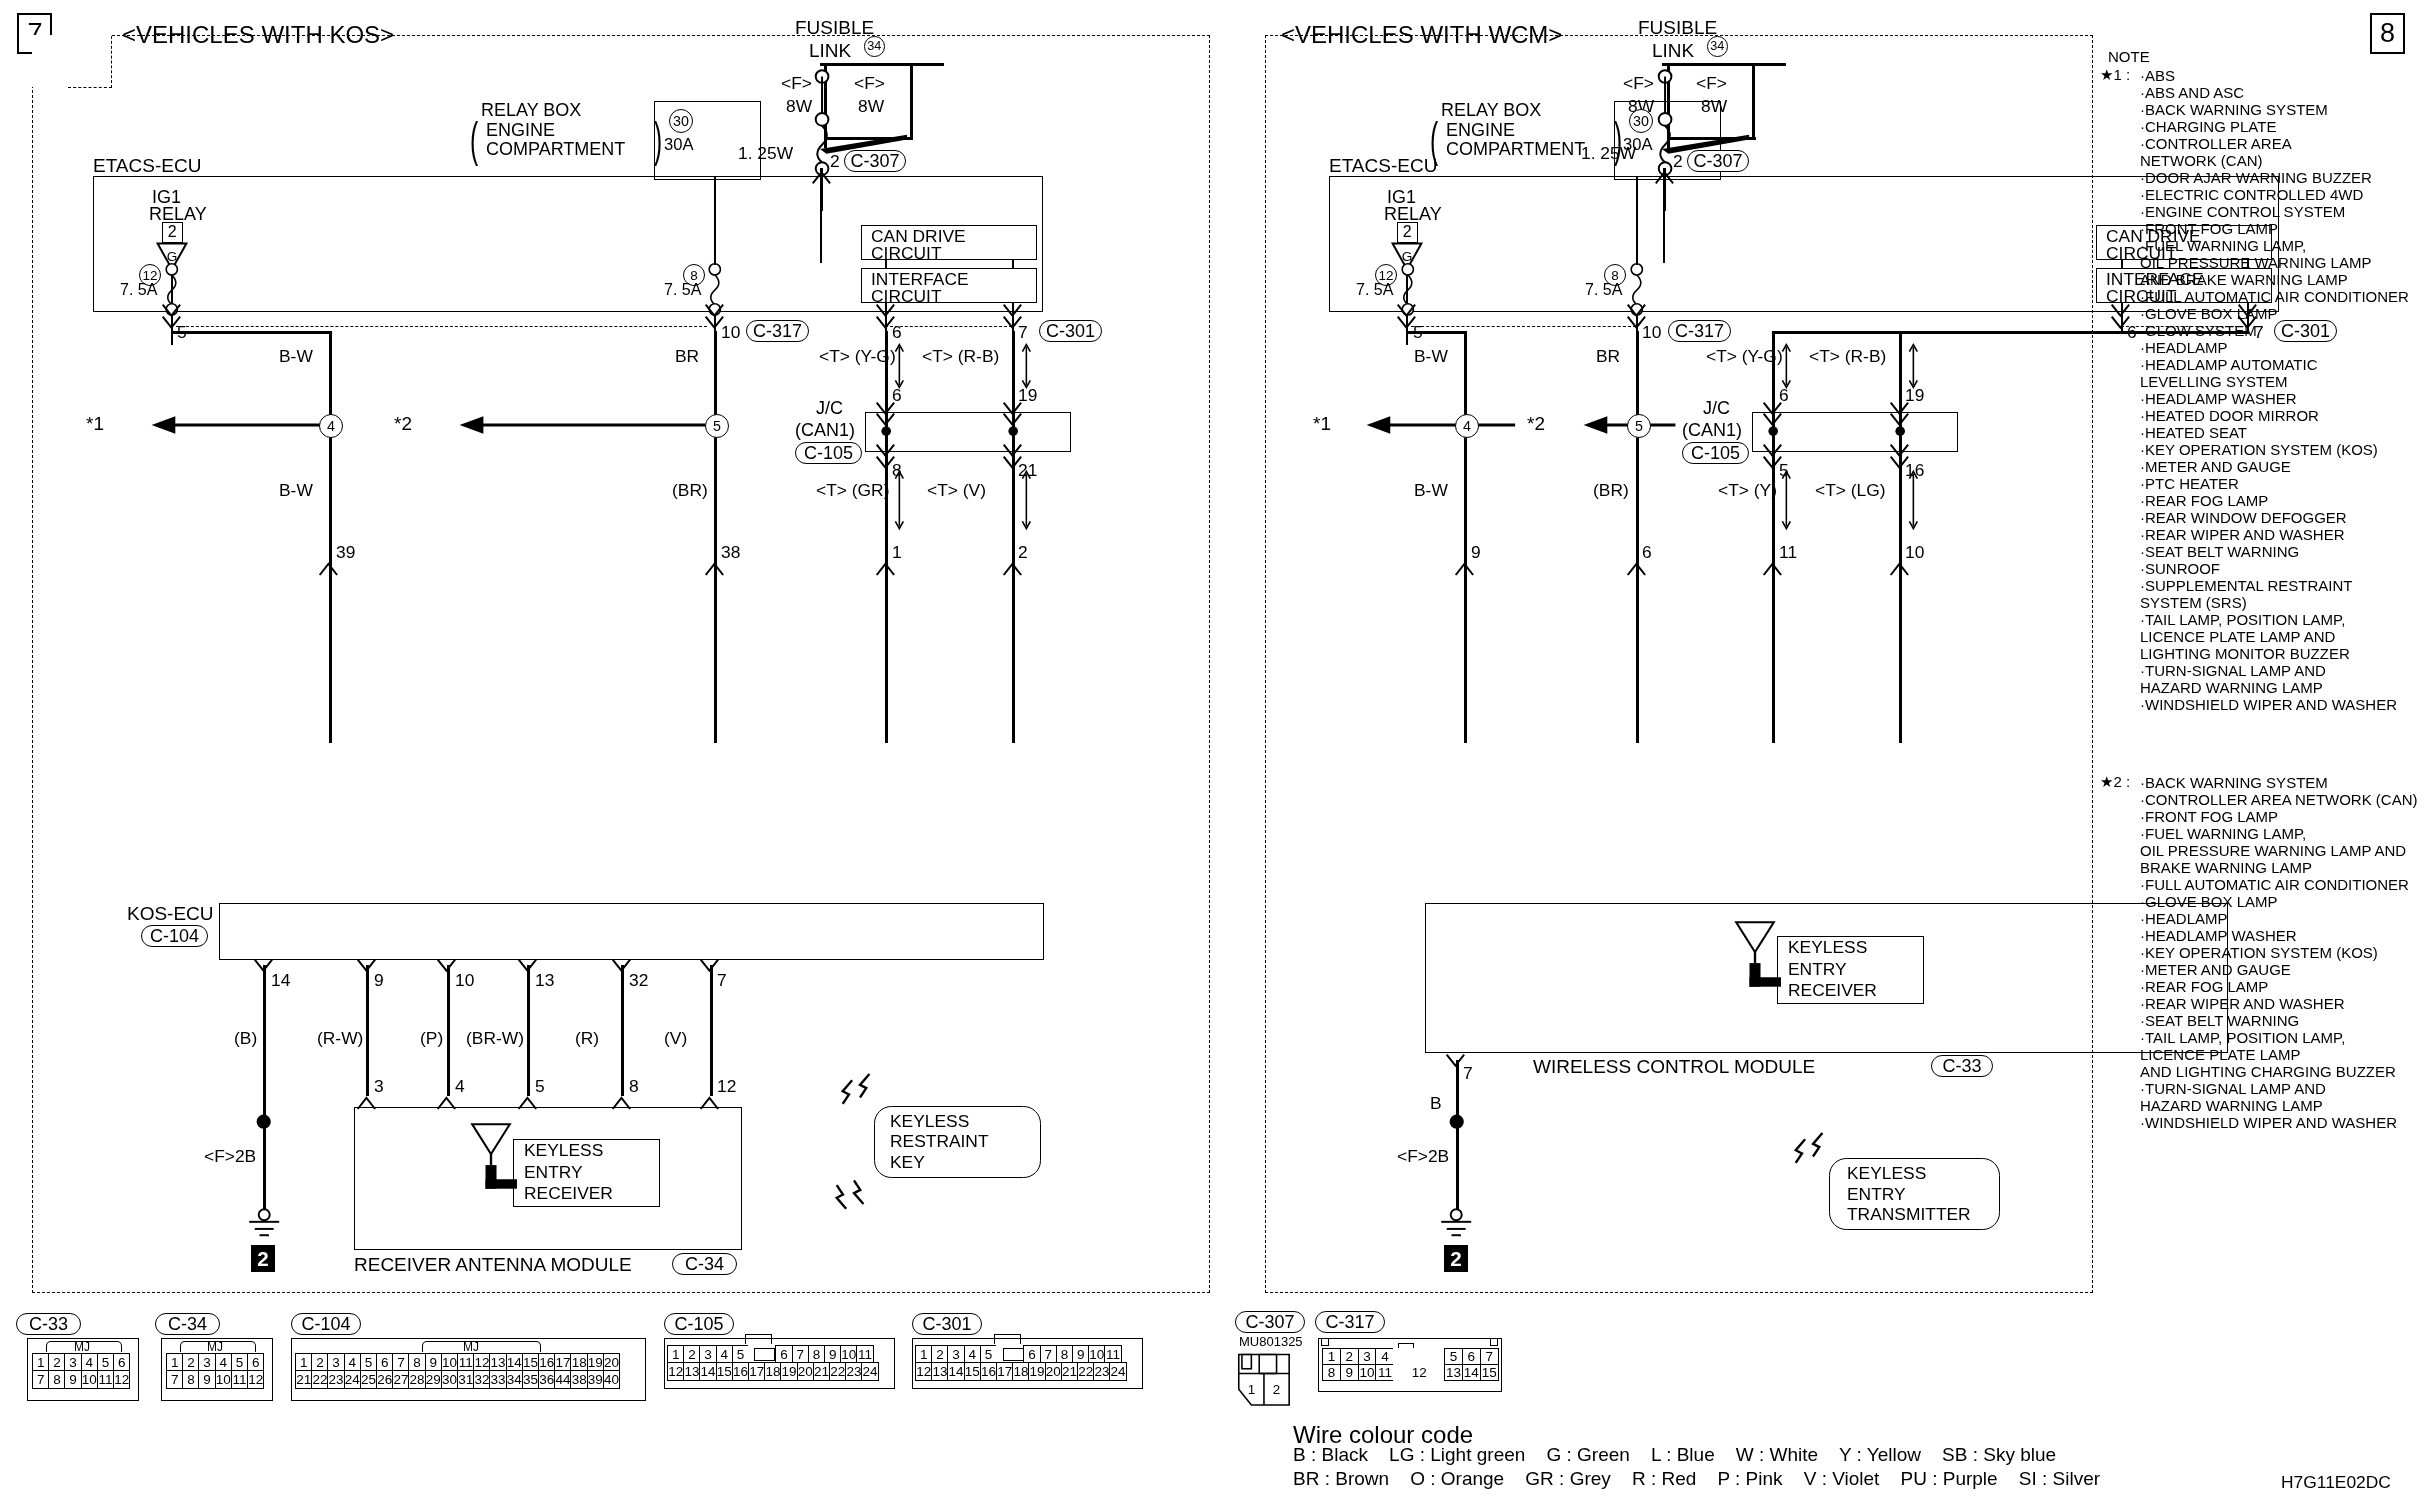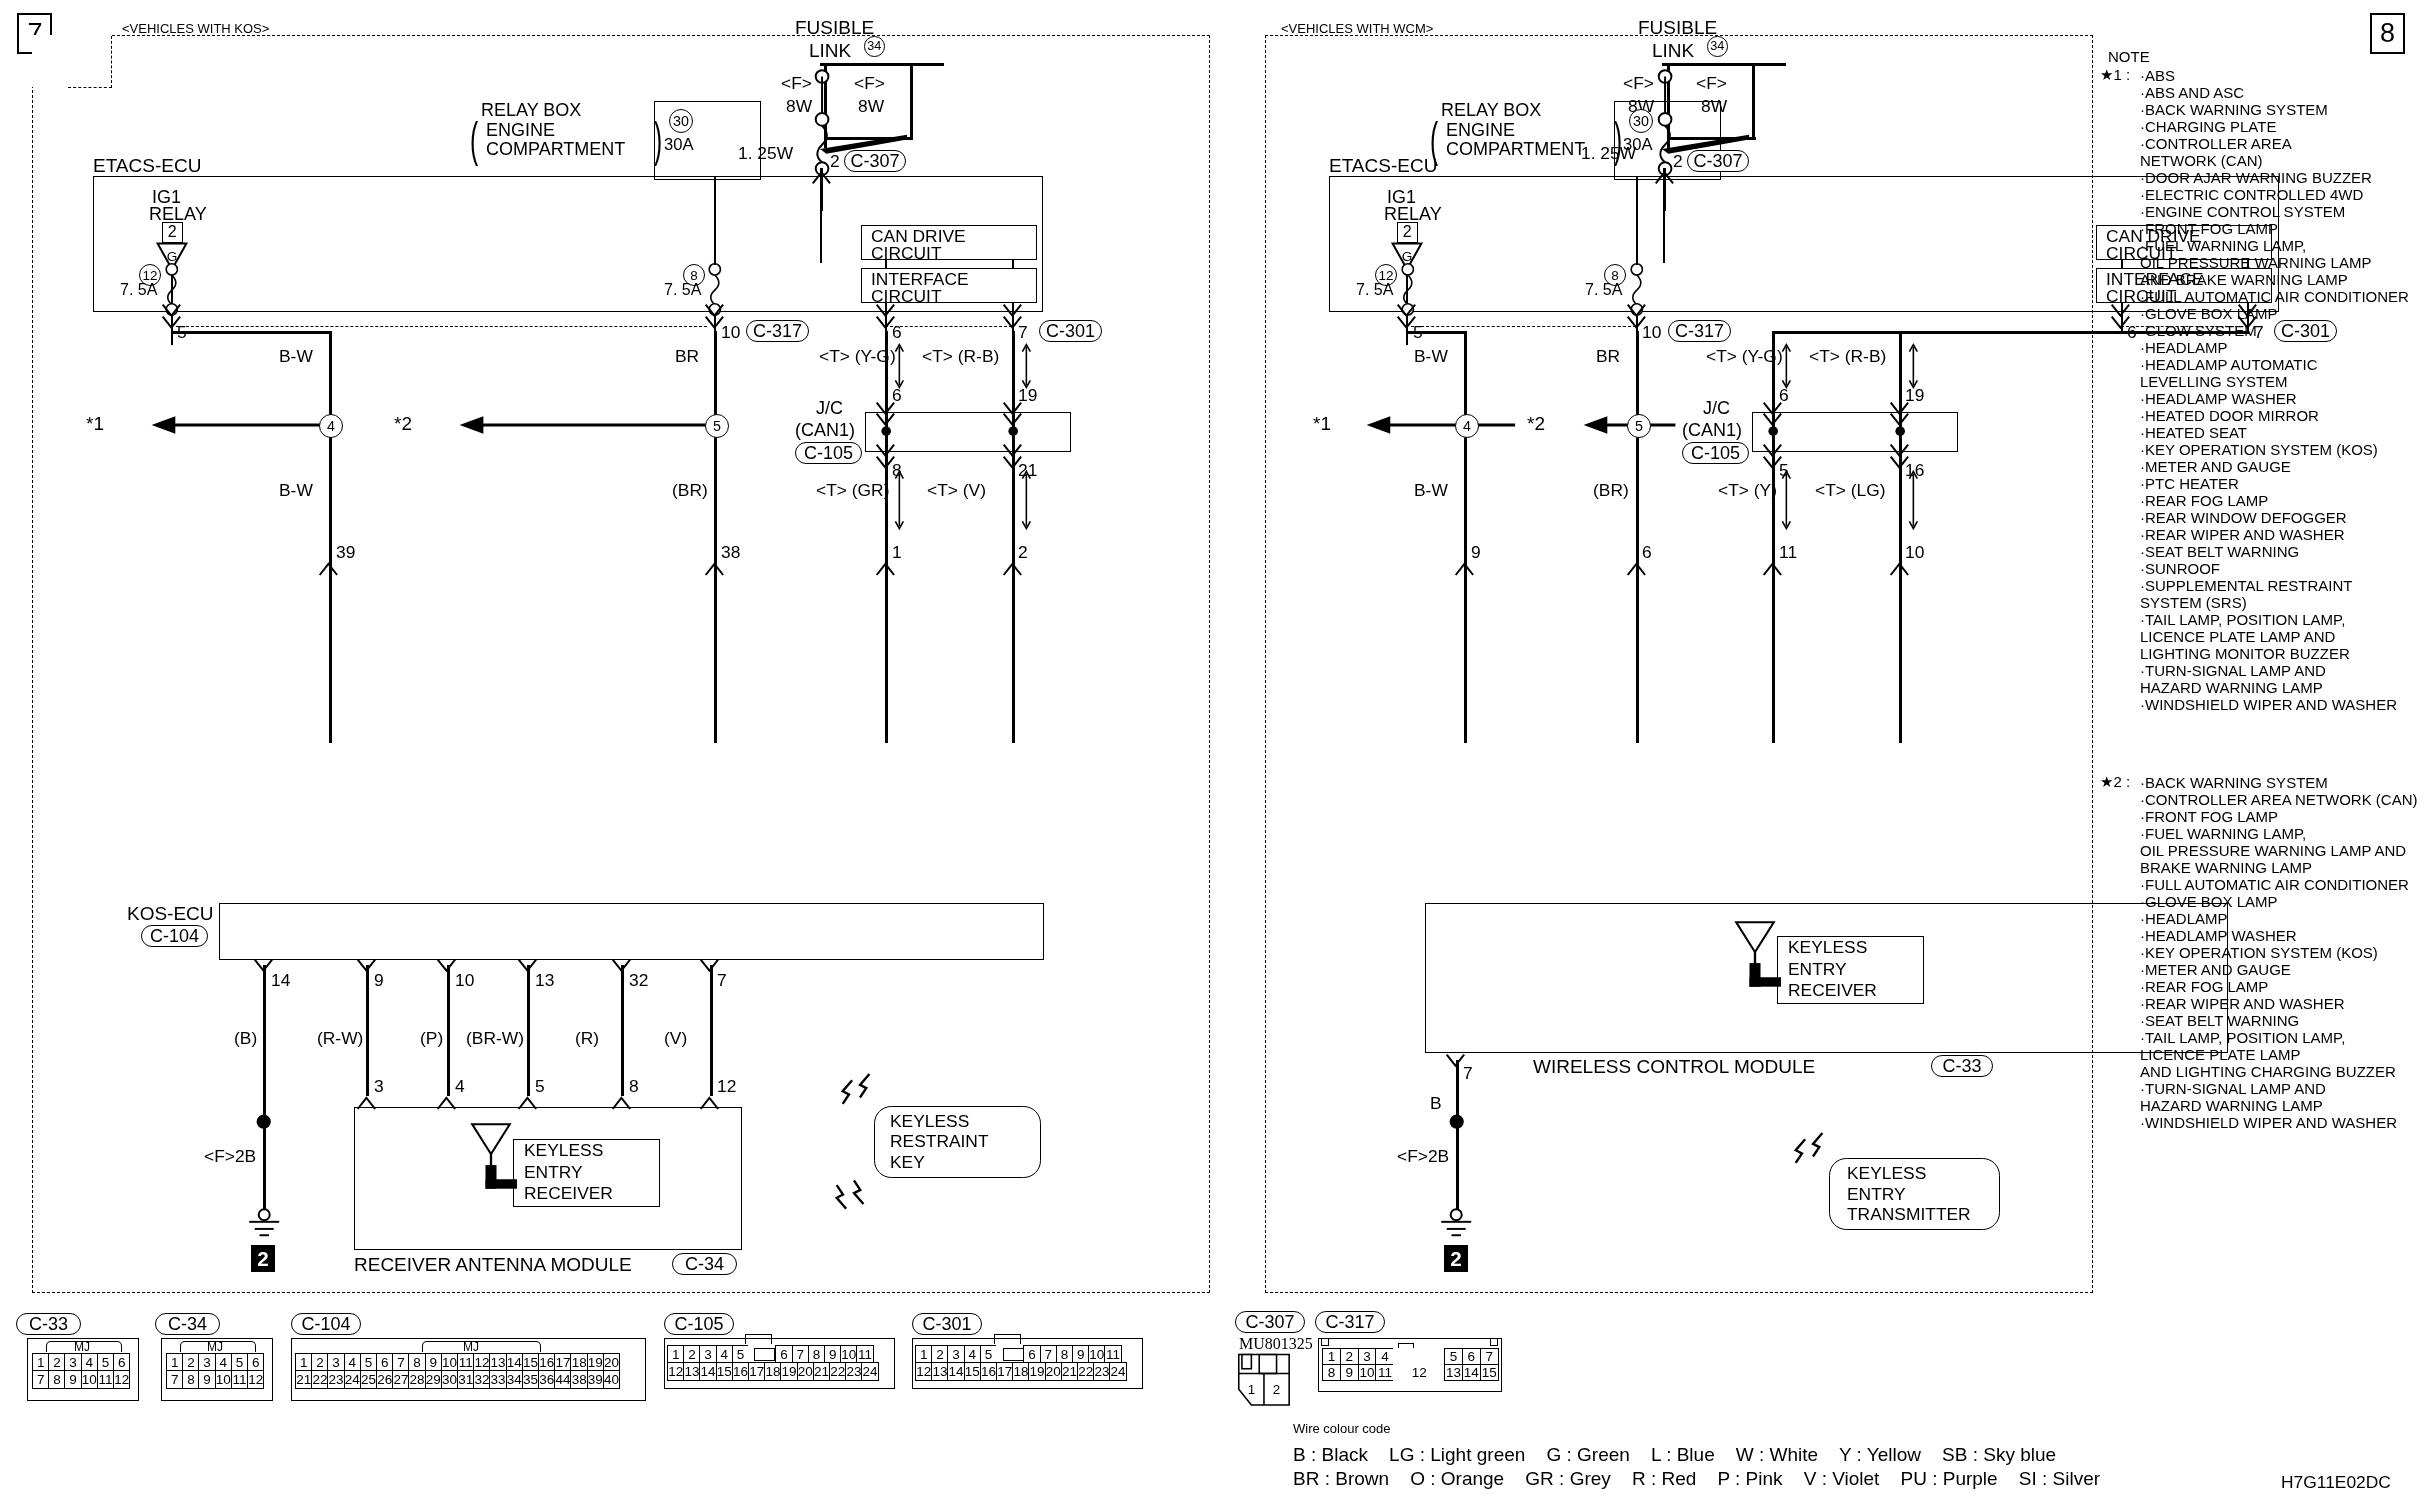--- a/index.html
+++ b/index.html
@@ -2,28 +2,28 @@
 <html style="font-size:12.7px"><head>
 <meta charset="utf-8">
 <style>
   html,body{margin:0;padding:0;background:#fff;}
   body{
     width:2426px;height:1506px;position:relative;overflow:hidden;
     font-family:"Liberation Sans", sans-serif;color:#000;
   }
   .abs{position:absolute;}
   .t{position:absolute;white-space:pre;line-height:1.12;}
-  .s26{font-size:13px;}
+  .s26{font-size:24px;}
   .s24{font-size:19px;}
   .s23{font-size:18px;}
   .s22{font-size:17.4px;}
   .s21{font-size:16.6px;}
   .s20{font-size:16px;}
   .s19{font-size:15px;}
-  .s16{font-size:16px;font-family:Liberation Serif, serif;}
+  .s16{font-size:13px;}
   .s15{font-size:12px;}
   .ctr{text-align:center;}
   
   .vl{position:absolute;background:#000;width:1.6px;}
   .vl3{position:absolute;background:#000;width:3.2px;}
   .hl3{position:absolute;background:#000;height:3.2px;}
   .vlthin{position:absolute;background:#000;width:0.8px;}
   .hlthin{position:absolute;background:#000;height:0.8px;}
   
   .box{position:absolute;border:1.6px solid #000;box-sizing:border-box;background:transparent;}

